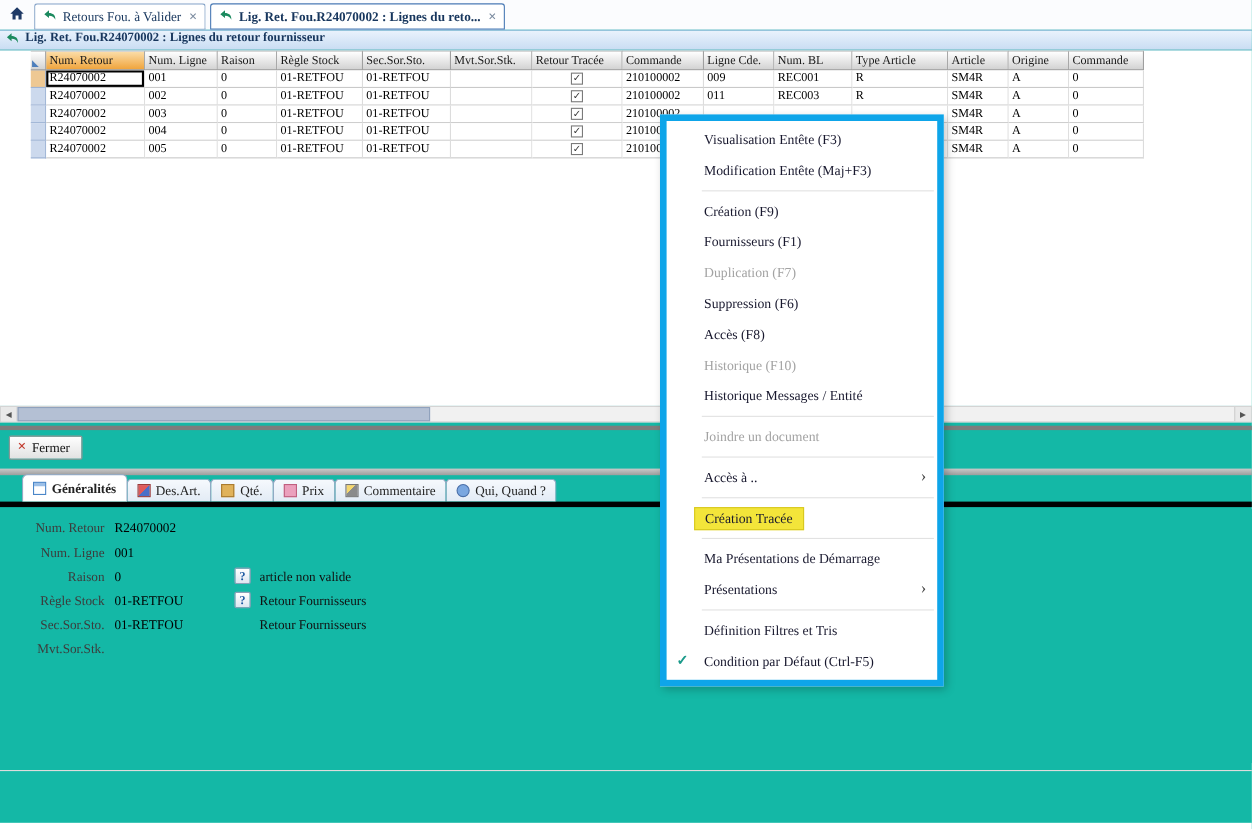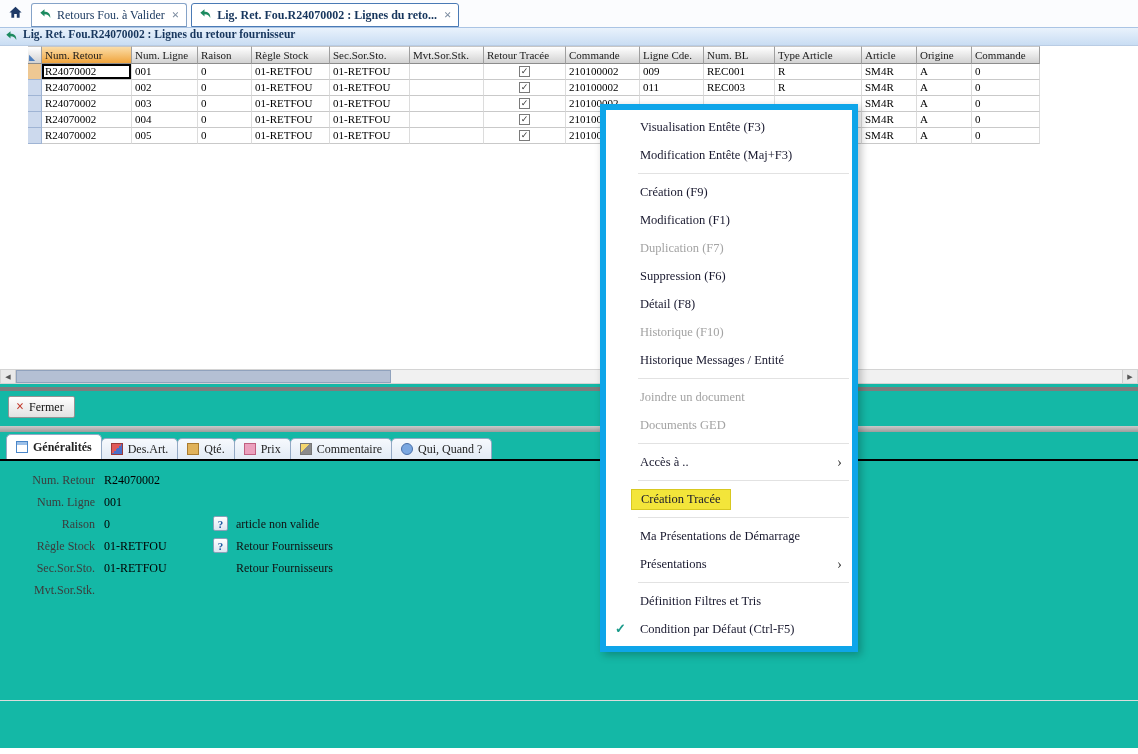--- a/index.html
+++ b/index.html
@@ -42,21 +42,21 @@
   .strack{flex:1;position:relative;}
   .sthumb{position:absolute;left:0;top:0;bottom:0;width:375px;background:#b4c0d4;border:1px solid #90a2bd;}
 
   
   .split1{position:absolute;left:0;top:387px;width:100%;height:4px;background:#7d7d7d;}
   .fermer{position:absolute;left:8px;top:396px;height:22px;display:flex;align-items:center;gap:5px;padding:0 10px 0 7px;background:linear-gradient(#fefefe,#e2e2e2);border:1px solid #949494;border-radius:2px;font-size:12px;color:#111;font-family:inherit;cursor:default;}
   .fx{color:var(--close-red);font-weight:bold;font-size:14px;line-height:1;}
   .split2{position:absolute;left:0;top:426px;width:100%;height:6px;background:linear-gradient(#c9c9c9,#9d9d9d);}
 
   
-  .dtabs{position:absolute;left:0;top:436px;width:100%;height:25px;display:flex;align-items:flex-end;padding-left:6px;border-bottom:2px solid #000000;text-align:right;}
+  .dtabs{position:absolute;left:0;top:436px;width:100%;height:25px;display:flex;align-items:flex-end;padding-left:20px;border-bottom:5px solid #000000;text-align:right;}
   .dtab{height:21px;display:flex;align-items:center;gap:5px;padding:0 9px;border:1px solid #93a9c4;border-bottom:none;border-radius:5px 5px 0 0;background:linear-gradient(#f6f9fd,#e2ebf5);font-size:12px;color:#222;margin-right:-1px;white-space:nowrap;}
   .dtab.active{height:25px;background:#fff;font-weight:bold;}
   .dticon{width:12px;height:12px;display:inline-block;flex:0 0 auto;}
   [data-name="document-icon"]{background:#fff;border:1px solid #4a86c8;box-shadow:inset 0 3px 0 #9cc0e8;}
   [data-name="articles-icon"]{background:linear-gradient(135deg,#e05a5a 50%,#4a6fc8 50%);border:1px solid #9a3a3a;}
   [data-name="quantity-icon"]{background:#e0b25a;border:1px solid #a97b2f;}
   [data-name="price-icon"]{background:#eba0bd;border:1px solid #c06080;}
   [data-name="pencil-icon"]{background:linear-gradient(135deg,#f5d76e 40%,#8a8a8a 40%);border:1px solid #777;}
   [data-name="clock-icon"]{background:#7aa7e0;border:1px solid #4a6fa8;border-radius:50%;}
 
@@ -317,43 +317,40 @@
         <span class="mlabel" data-name="menu-item-label">Visualisation Entête (F3)</span>
       </div>
       <div class="mitem" data-name="menu-item-modification-entete-maj-f3">
         <span class="mlabel" data-name="menu-item-label">Modification Entête (Maj+F3)</span>
       </div>
       <div class="msep" data-name="menu-separator"></div>
       <div class="mitem" data-name="menu-item-creation-f9">
         <span class="mlabel" data-name="menu-item-label">Création (F9)</span>
       </div>
       <div class="mitem" data-name="menu-item-modification-f1">
-        <span class="mlabel" data-name="menu-item-label">Modification (F1)</span>
+        <span class="mlabel" data-name="menu-item-label">Fournisseurs (F1)</span>
       </div>
       <div class="mitem mdis" data-name="menu-item-duplication-f7">
         <span class="mlabel" data-name="menu-item-label">Duplication (F7)</span>
       </div>
       <div class="mitem" data-name="menu-item-suppression-f6">
         <span class="mlabel" data-name="menu-item-label">Suppression (F6)</span>
       </div>
       <div class="mitem" data-name="menu-item-detail-f8">
-        <span class="mlabel" data-name="menu-item-label">Détail (F8)</span>
+        <span class="mlabel" data-name="menu-item-label">Accès (F8)</span>
       </div>
       <div class="mitem mdis" data-name="menu-item-historique-f10">
         <span class="mlabel" data-name="menu-item-label">Historique (F10)</span>
       </div>
       <div class="mitem" data-name="menu-item-historique-messages-entite">
         <span class="mlabel" data-name="menu-item-label">Historique Messages / Entité</span>
       </div>
       <div class="msep" data-name="menu-separator"></div>
       <div class="mitem mdis" data-name="menu-item-joindre-un-document">
         <span class="mlabel" data-name="menu-item-label">Joindre un document</span>
-      </div>
-      <div class="mitem mdis" data-name="menu-item-documents-ged">
-        <span class="mlabel" data-name="menu-item-label">Documents GED</span>
       </div>
       <div class="msep" data-name="menu-separator"></div>
       <div class="mitem" data-name="menu-item-acces-a">
         <span class="mlabel" data-name="menu-item-label">Accès à ..</span>
         <span class="msub" data-name="submenu-arrow-icon">›</span>
       </div>
       <div class="msep" data-name="menu-separator"></div>
       <div class="mitem" data-name="menu-item-creation-tracee">
         <span class="mlabel" data-name="menu-item-label"><span class="mhl" data-name="highlighted-label">Création Tracée</span></span>
       </div>

